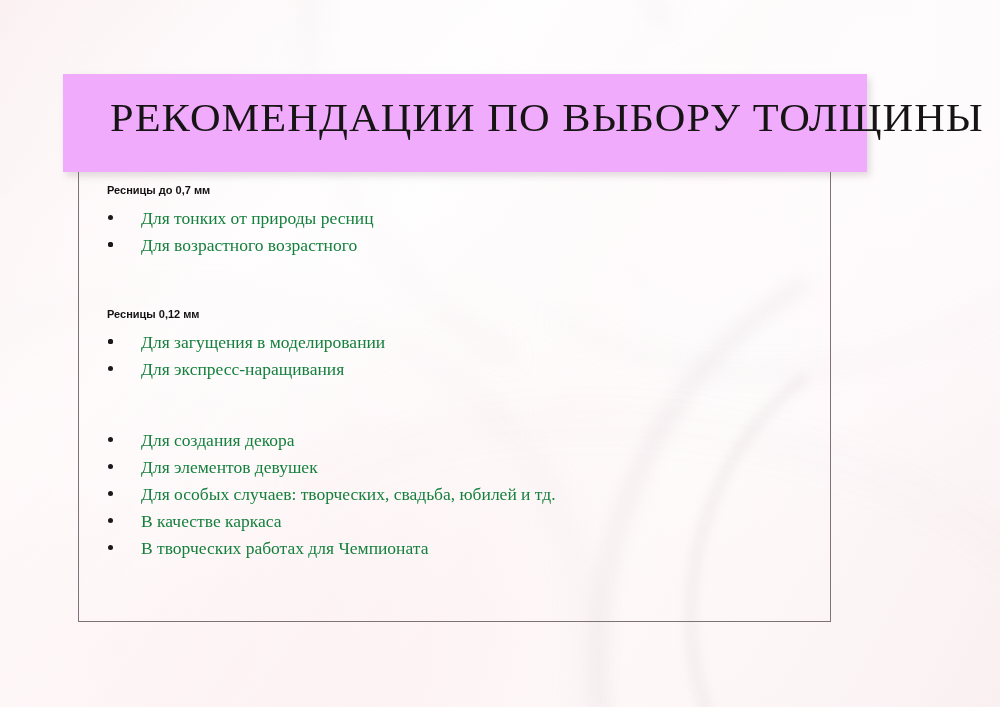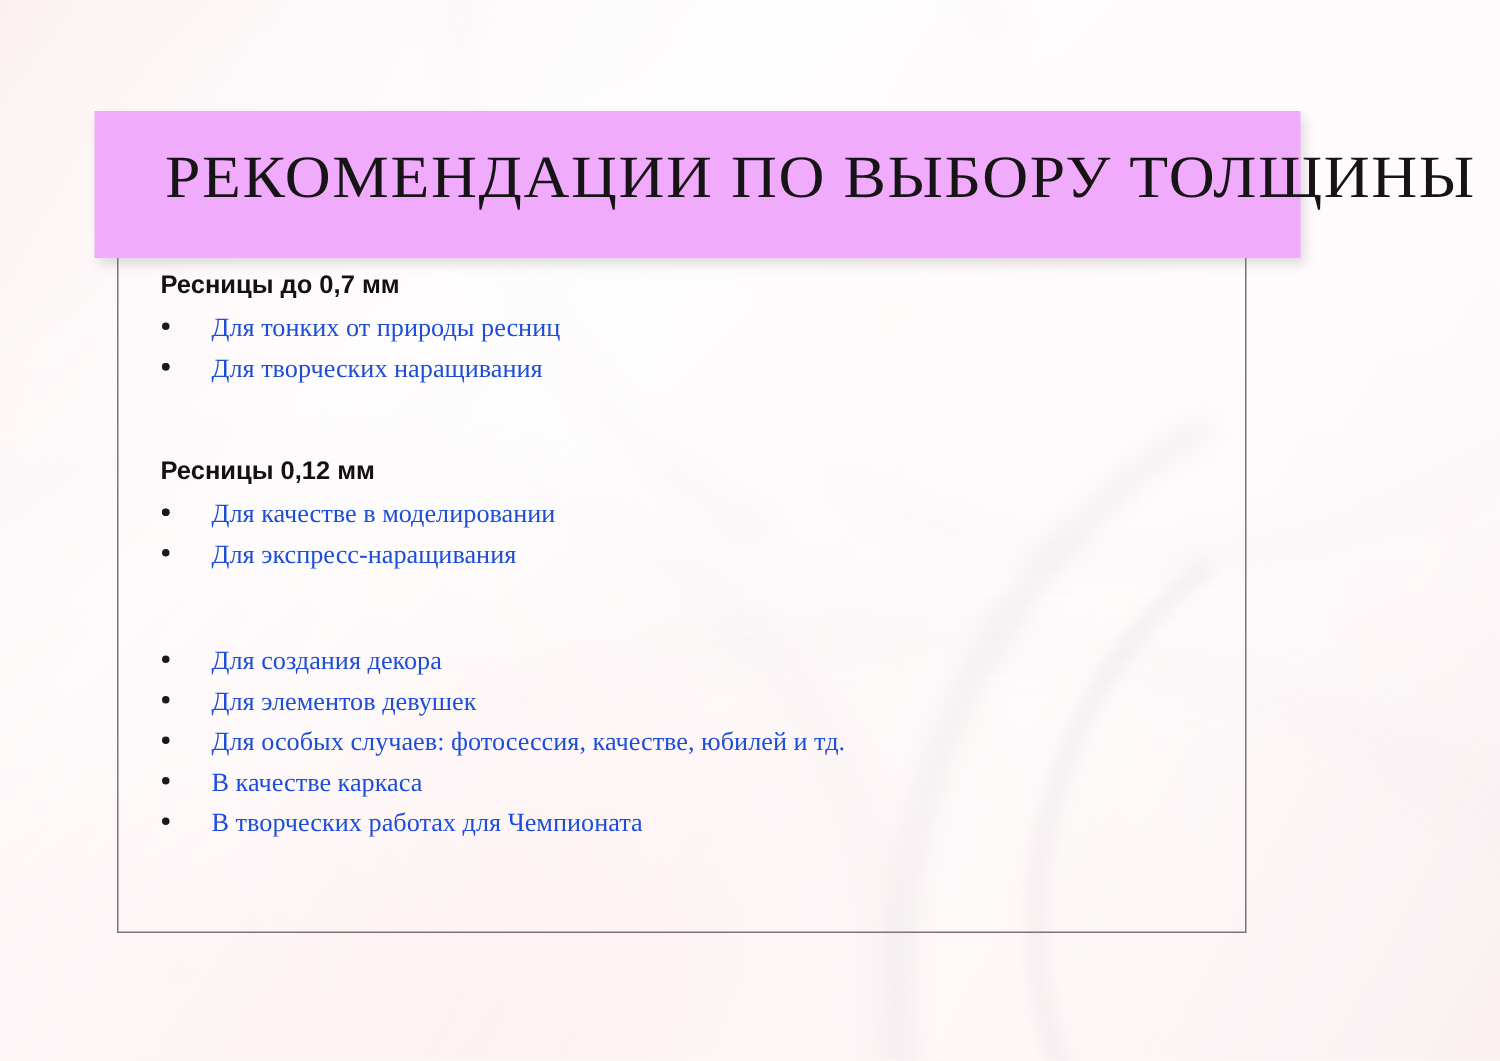--- a/index.html
+++ b/index.html
@@ -164,39 +164,39 @@
     box-sizing: border-box;
     padding: 22px 0 0 0;
   }
 
   .section { margin: 0 0 0 0; }
   .section + .section { margin-top: 44px; }
 
   .sec-heading {
     font-family: "Liberation Sans", "DejaVu Sans", sans-serif;
     font-weight: bold;
-    font-size: 17px;
+    font-size: 11px;
     line-height: 22px;
     color: #141114;
     margin: 0 16px 4px 29px;
     white-space: nowrap;
   }
   .sec-heading.indented { margin-left: 35px; }
 
   ul.bullets {
     list-style: none;
     margin: 0;
     padding: 0;
   }
   ul.bullets li {
     position: relative;
     font-family: "Liberation Serif", "DejaVu Serif", serif;
     font-size: 17.5px;
     line-height: 27px;
-    color: #1d4ed8;
+    color: #15803d;
     padding-left: 63px;
     white-space: nowrap;
   }
   ul.bullets li .bullet-dot {
     position: absolute;
     left: 30px;
     top: 10px;
     width: 5px;
     height: 5px;
     border-radius: 50%;
@@ -232,55 +232,55 @@
       <ul class="bullets">
         <li>
           <span class="bullet-dot"></span>
           <span>Для тонких от природы ресниц</span>
         </li>
         <li>
           <span class="bullet-dot"></span>
         </li>
         <li>
           <span class="bullet-dot"></span>
-          <span>Для творческих наращивания</span>
+          <span>Для возрастного возрастного</span>
         </li>
       </ul>
     </div>
 
     <div class="section">
       <div class="sec-heading">Ресницы 0,12 мм</div>
       <ul class="bullets">
         <li>
           <span class="bullet-dot"></span>
         </li>
         <li>
           <span class="bullet-dot"></span>
-          <span>Для качестве в моделировании</span>
+          <span>Для загущения в моделировании</span>
         </li>
         <li>
           <span class="bullet-dot"></span>
           <span>Для экспресс-наращивания</span>
         </li>
       </ul>
     </div>
 
     <div class="section">
       <ul class="bullets">
         <li>
           <span class="bullet-dot"></span>
           <span>Для создания декора</span>
         </li>
         <li>
           <span class="bullet-dot"></span>
           <span>Для элементов девушек</span>
         </li>
         <li>
           <span class="bullet-dot"></span>
-          <span>Для особых случаев: фотосессия, качестве, юбилей и тд.</span>
+          <span>Для особых случаев: творческих, свадьба, юбилей и тд.</span>
         </li>
         <li>
           <span class="bullet-dot"></span>
           <span>В качестве каркаса</span>
         </li>
         <li>
           <span class="bullet-dot"></span>
           <span>В творческих работах для Чемпионата</span>
         </li>
       </ul>

